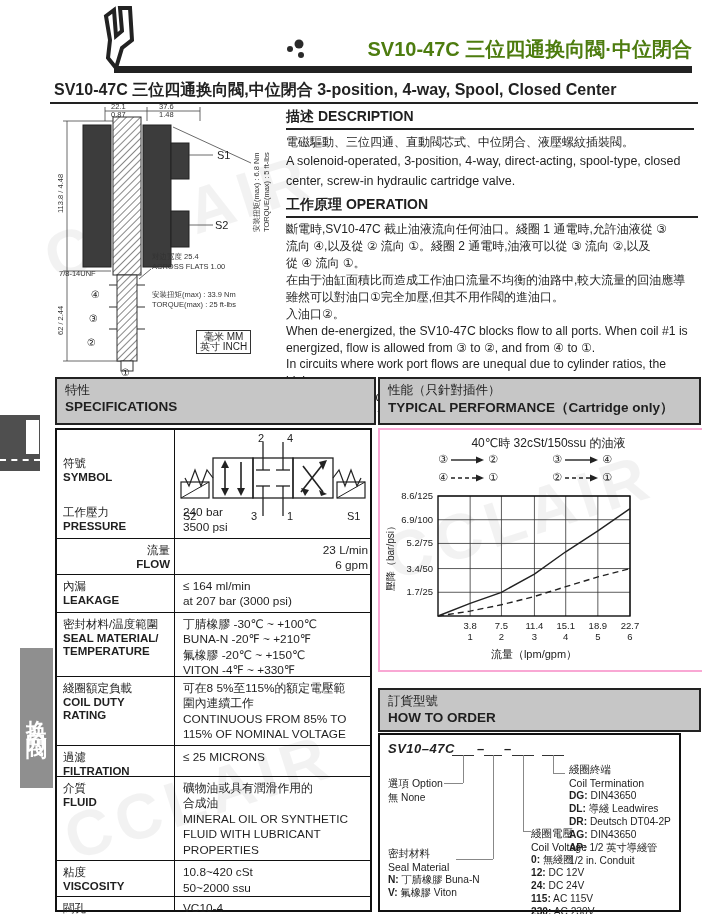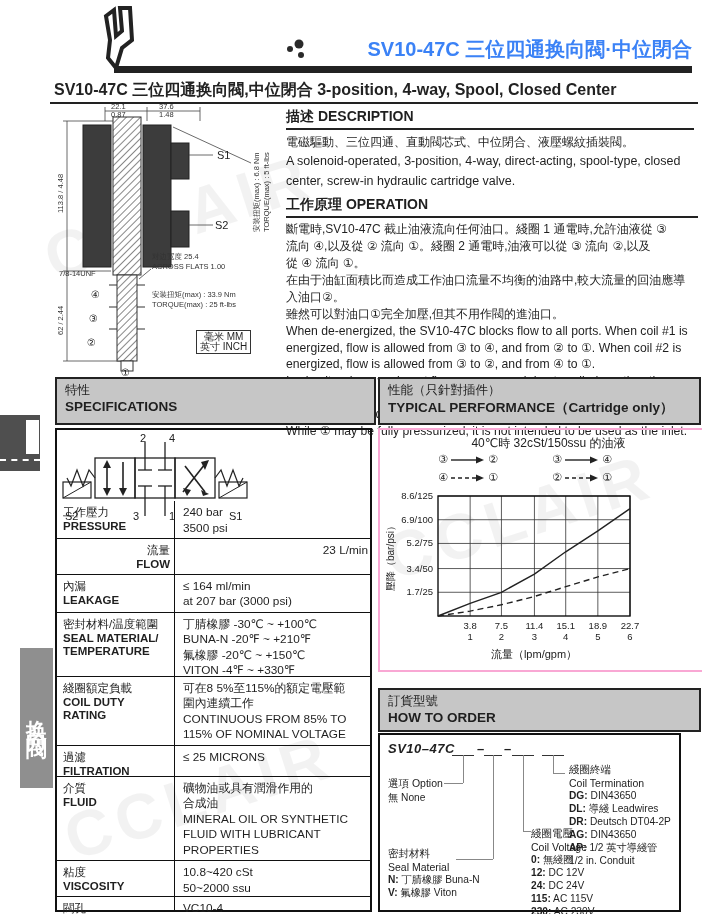--- a/index.html
+++ b/index.html
@@ -4,21 +4,21 @@
 <style>
   html,body{margin:0;padding:0;background:#e8e8e8;}
   #page{position:relative;width:702px;height:914px;background:#ffffff;overflow:hidden;
         font-family:"Liberation Sans","DejaVu Sans",sans-serif;color:#1f1f1f;}
   .abs{position:absolute;}
   
   .wm{position:absolute;font-size:64px;font-weight:bold;color:rgba(0,0,0,0.05);
       transform:rotate(-18deg);letter-spacing:6px;pointer-events:none;}
   
   #brand-logo{left:92px;top:6px;}
-  #main-title{right:10px;top:36px;font-size:20px;font-weight:bold;color:#3b82f6;white-space:nowrap;}
+  #main-title{right:10px;top:36px;font-size:20px;font-weight:bold;color:#4d7c0f;white-space:nowrap;}
   #title-dots{left:286px;top:38px;}
   #header-bar{left:114px;top:66px;width:578px;height:7px;background:#222;}
   #subtitle{left:54px;top:80px;font-size:16px;font-weight:bold;color:#222;white-space:nowrap;}
   #subtitle-rule{left:50px;top:102px;width:648px;height:0;border-top:2px solid #222;}
   
   .sec-head{font-size:14px;font-weight:bold;border-bottom:2px solid #222;padding-bottom:2px;}
   #desc-block{left:286px;top:108px;width:408px;}
   #desc-zh{margin-top:4px;font-size:12px;}
   .en-line{font-size:12.5px;line-height:20px;}
   #op-block{left:286px;top:196px;width:412px;}
@@ -111,26 +111,25 @@
       </div>
   </div>
 
   <div class="abs" id="op-block">
     <div class="sec-head">工作原理  OPERATION</div>
     <div id="op-zh" style="margin-top:3px;">
         <div class="zh-line">斷電時,SV10-47C 截止油液流向任何油口。綫圈 1 通電時,允許油液從 ③</div>
         <div class="zh-line">流向 ④,以及從 ② 流向 ①。綫圈 2 通電時,油液可以從 ③ 流向 ②,以及</div>
         <div class="zh-line">從 ④ 流向 ①。</div>
         <div class="zh-line">在由于油缸面積比而造成工作油口流量不均衡的油路中,較大流量的回油應導</div>
+        <div class="zh-line">雖然可以對油口①完全加壓,但其不用作閥的進油口。</div>
         <div class="zh-line">入油口②。</div>
-        <div class="zh-line">雖然可以對油口①完全加壓,但其不用作閥的進油口。</div>
       </div>
     <div id="op-en">
         <div class="en-line2">When de-energized, the SV10-47C blocks flow to all ports. When coil #1 is</div>
-        <div class="en-line2">energized, flow is allowed from ③ to ④, and from ② to ①. When coil #2 is</div>
         <div class="en-line2">energized, flow is allowed from ③ to ②, and from ④ to ①.</div>
         <div class="en-line2">In circuits where work port flows are unequal due to cylinder ratios, the higher</div>
         <div class="en-line2">return flow should be directed to port ②.</div>
         <div class="en-line2">While ① may be fully pressurized, it is not intended to be used as the inlet.</div>
       </div>
   </div>
 
   <div class="abs" id="drawing">
     <svg width="235" height="278" viewBox="0 0 235 278">
       <defs>
@@ -218,20 +217,24 @@
   <div class="abs" id="index-mark">
     <div class="bar"></div>
       <div class="dash"></div>
   </div>
   <div class="abs" id="side-tab">
     <span>换向閥</span>
   </div>
 
   <div class="abs" id="spec-table">
     <div class="spec-row" style="height:100px;">
+      <div class="spec-label">
+        <div class="zh" style="margin-top:22px;">符號</div>
+        <div class="en">SYMBOL</div>
+      </div>
       <div id="symbol-wrap">
         <svg width="196" height="98" viewBox="0 0 196 98" style="position:absolute;left:0;top:0;">
 
           <rect x="38" y="28" width="40" height="40" fill="none" stroke="#222" stroke-width="1.3"></rect>
           <rect x="78" y="28" width="40" height="40" fill="none" stroke="#222" stroke-width="1.3"></rect>
           <rect x="118" y="28" width="40" height="40" fill="none" stroke="#222" stroke-width="1.3"></rect>
 
           <line x1="50" y1="34" x2="50" y2="62" stroke="#222" stroke-width="1.6"></line>
           <polygon points="46,38 50,30 54,38" fill="#222"></polygon>
             <polygon points="46,58 50,66 54,58" fill="#222"></polygon>
@@ -283,20 +286,21 @@
             <div>240 bar</div>
             <div>3500 psi</div>
           </div>
         </div><div class="spec-row" style="height: 36px; text-align: right;">
           <div class="spec-label">
             <div class="zh">流量</div>
             <div class="en">FLOW</div>
           </div>
           <div class="spec-val">
             <div>23 L/min</div>
+            <div>6 gpm</div>
           </div>
         </div><div class="spec-row" style="height: 38px;">
           <div class="spec-label">
             <div class="zh">內漏</div>
             <div class="en">LEAKAGE</div>
           </div>
           <div class="spec-val">
             <div>≤ 164 ml/min</div>
             <div>at 207 bar (3000 psi)</div>
           </div>

